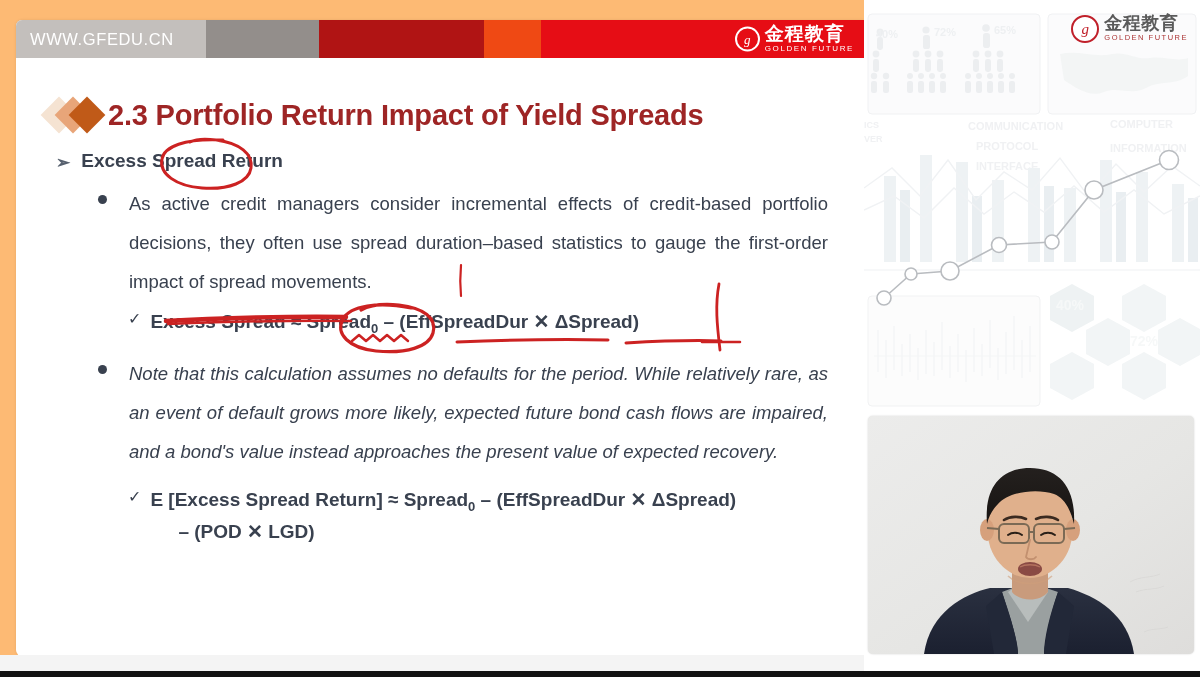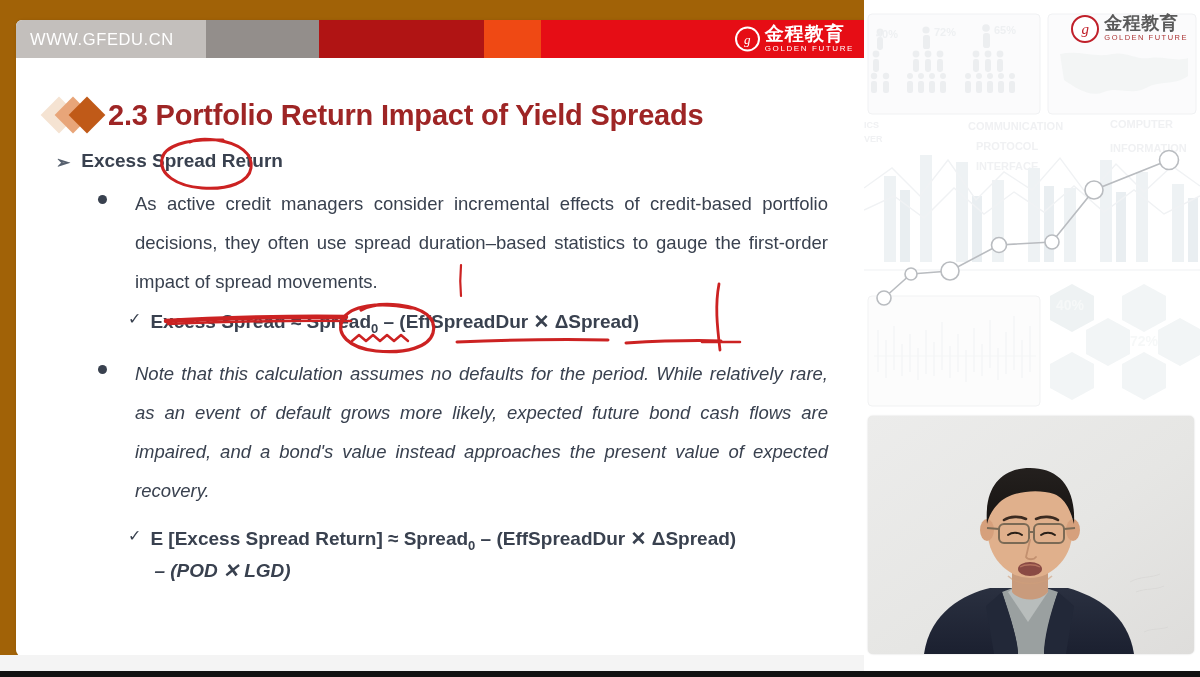--- a/index.html
+++ b/index.html
@@ -9,21 +9,21 @@
     font-family:"Liberation Sans", sans-serif;
     position:relative;
   }
 
   
   #stage { position:absolute; inset:0; background:#fdfdfd; }
 
   
   #slide-region {
     position:absolute; left:0; top:0; width:864px; height:677px;
-    background:#a16207;
+    background:#fdba74;
   }
   #slide {
     position:absolute; left:16px; top:20px; width:848px; height:636px;
     background:#ffffff;
     border-radius:6px 0 0 6px;
     box-shadow:0 0 3px rgba(0,0,0,.10);
     overflow:hidden;
   }
 
   
@@ -87,21 +87,21 @@
   }
 
   .lvl1 {
     display:flex; align-items:flex-start; gap:11px;
     font-size:19px; font-weight:bold; margin-bottom:4px;
     position:relative;
   }
   .arrow-mark { color:#56606e; font-size:17px; line-height:1.5; }
 
   .lvl2 {
-    display:flex; align-items:flex-start; gap:28px;
+    display:flex; align-items:flex-start; gap:22px;
     margin:8px 0 0 42px; width:730px;
   }
   .dot {
     width:9px; height:9px; border-radius:50%; background:#39414f;
     flex:0 0 auto; margin-top:11px;
   }
   .lvl2 p {
     font-size:18.5px; line-height:39px; text-align:justify;
     text-align-last:left; color:#39414f; flex:1 1 auto;
   }
@@ -109,21 +109,21 @@
   .lvl3 {
     display:flex; align-items:flex-start; gap:9px;
     margin:6px 0 0 72px; position:relative;
   }
   .check { font-size:16px; color:#39414f; line-height:1.55; flex:0 0 auto; }
   .formula {
     font-size:19px; font-weight:bold; color:#39414f;
     line-height:1.55; white-space:nowrap;
   }
   .formula sub { font-size:13px; }
-  .formula .cont { display:block; margin-left:4px;font-style:italic; }
+  .formula .cont { display:block; margin-left:28px; }
 
   
   #ink {
     position:absolute; left:0; top:0; width:848px; height:636px;
     pointer-events:none;
   }
 
   
   #right-region {
     position:absolute; left:864px; top:0; width:336px; height:677px;

